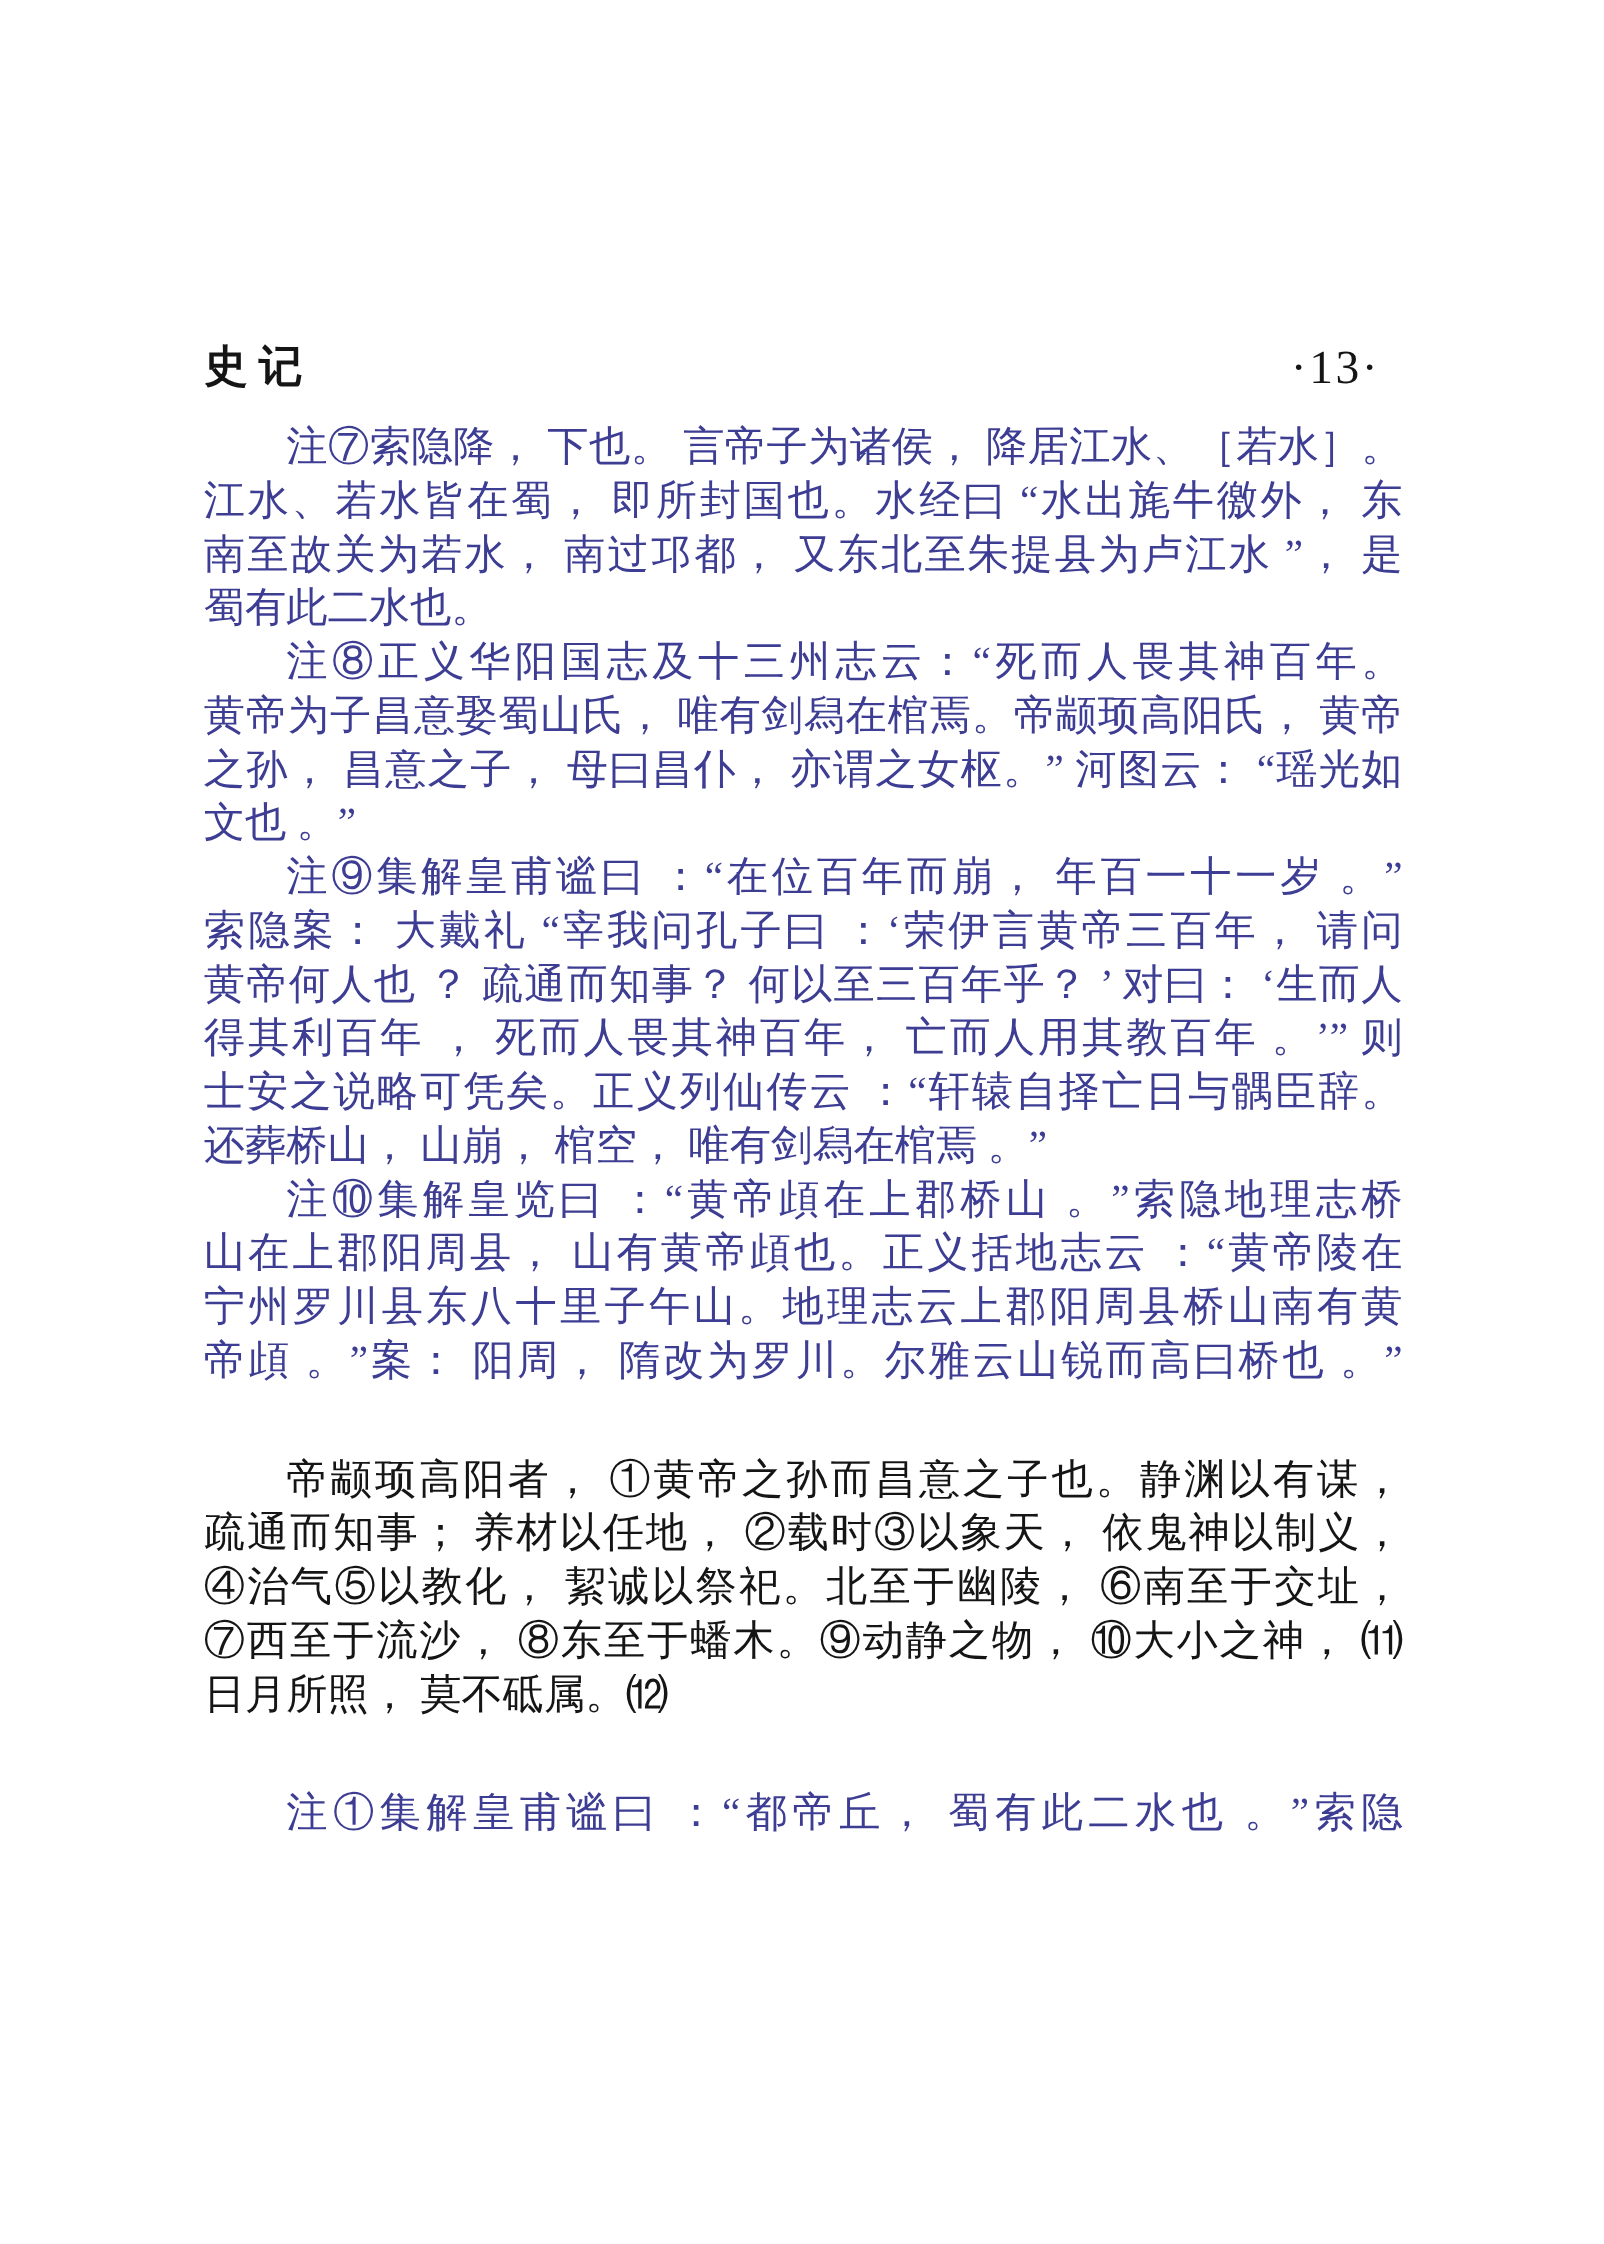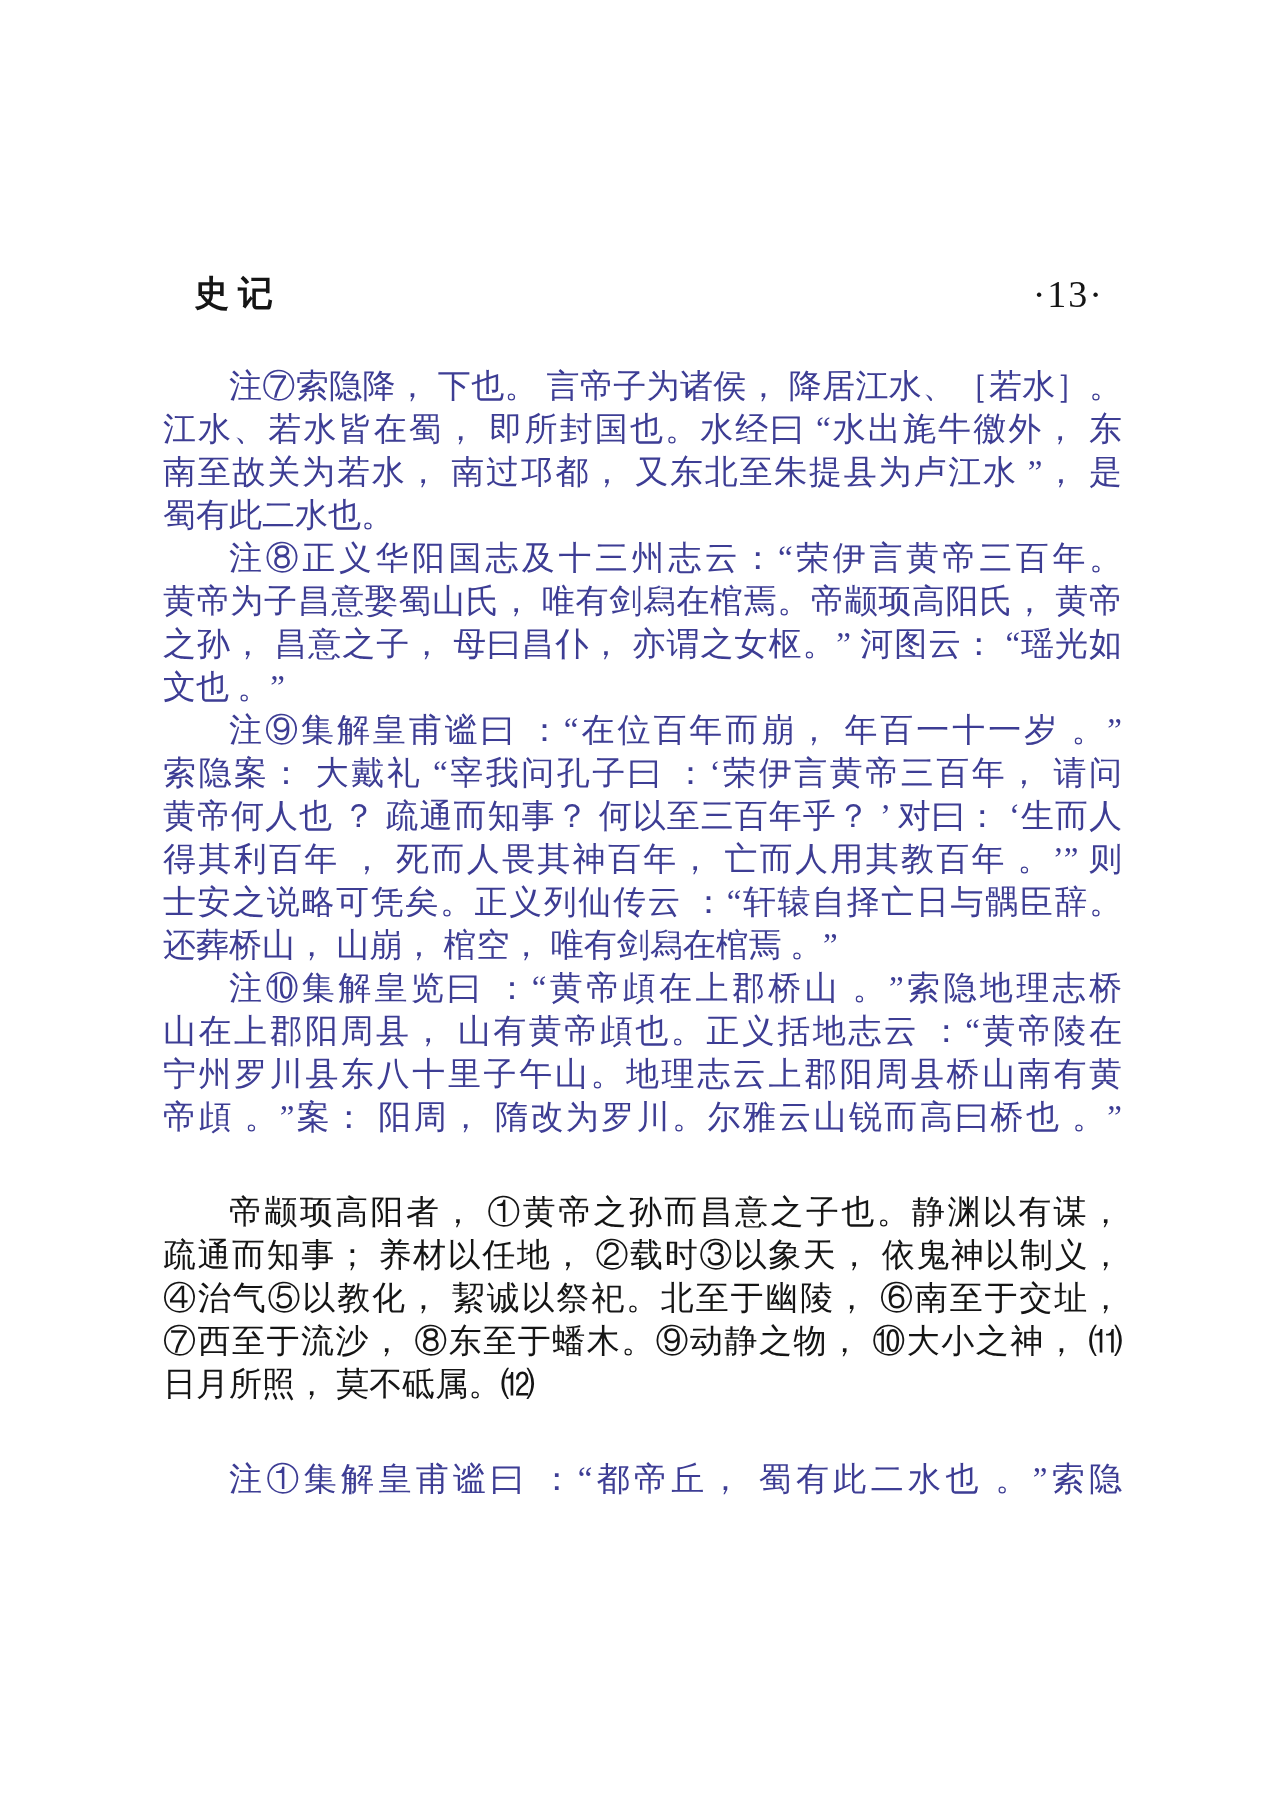--- a/index.html
+++ b/index.html
@@ -15,36 +15,35 @@
     margin-left: 163px;
     width: 959px;
     padding-top: 272px;
   }
   .header {
     display: flex;
     justify-content: space-between;
     align-items: flex-end;
     height: 44px;
     line-height: 44px;
-    margin-left: 31px;
   }
   .book-title {
     font-size: 35px;
     font-weight: bold;
     letter-spacing: 9px;
     color: var(--main-color, #151515);
   }
   .page-number {
     font-size: 38px;
     letter-spacing: 2px;
     margin-right: 18px;
     color: var(--main-color, #151515);
   }
   .text-block {
-    margin-top: 49px;
+    margin-top: 21px;
     font-size: 33px;
     line-height: 43px;
   }
   .para { margin: 0; }
   .para.gap-before { margin-top: 52px; }
   .para.annotation { color: var(--annotation-color, #3d3d94); }
   .para.main { color: var(--main-color, #151515); }
   .line {
     text-align: left;
     white-space: pre-wrap;
@@ -67,21 +66,21 @@
       <span class="page-number">·13·</span>
     </div>
     <div class="text-block">
         <div class="para annotation">
           <div class="line first full"><span>注⑦索隐降， 下也。 言帝子为诸侯， 降居江水、［若水］。</span></div>
           <div class="line full"><span>江水、若水皆在蜀， 即所封国也。水经曰 “水出旄牛徼外， 东</span></div>
           <div class="line full"><span>南至故关为若水， 南过邛都， 又东北至朱提县为卢江水 ”， 是</span></div>
           <div class="line"><span>蜀有此二水也。</span></div>
         </div>
         <div class="para annotation">
-          <div class="line first full"><span>注⑧正义华阳国志及十三州志云：“荣伊言黄帝三百年。</span></div>
+          <div class="line first full"><span>注⑧正义华阳国志及十三州志云：“死而人畏其神百年。</span></div>
           <div class="line full"><span>黄帝为子昌意娶蜀山氏， 唯有剑舄在棺焉。帝颛顼高阳氏， 黄帝</span></div>
           <div class="line full"><span>之孙， 昌意之子， 母曰昌仆， 亦谓之女枢。” 河图云： “瑶光如</span></div>
           <div class="line"><span>文也 。”</span></div>
         </div>
         <div class="para annotation">
           <div class="line first full"><span>注⑨集解皇甫谧曰 ：“在位百年而崩， 年百一十一岁 。”</span></div>
           <div class="line full"><span>索隐案： 大戴礼 “宰我问孔子曰 ：‘荣伊言黄帝三百年， 请问</span></div>
           <div class="line full"><span>黄帝何人也 ？ 疏通而知事？ 何以至三百年乎？ ’ 对曰： ‘生而人</span></div>
           <div class="line full"><span>得其利百年 ， 死而人畏其神百年， 亡而人用其教百年 。’” 则</span></div>
           <div class="line full"><span>士安之说略可凭矣。正义列仙传云 ：“轩辕自择亡日与髃臣辞。</span></div>

